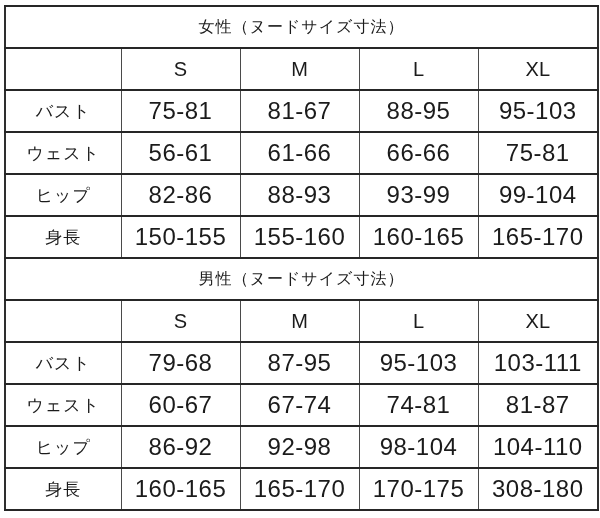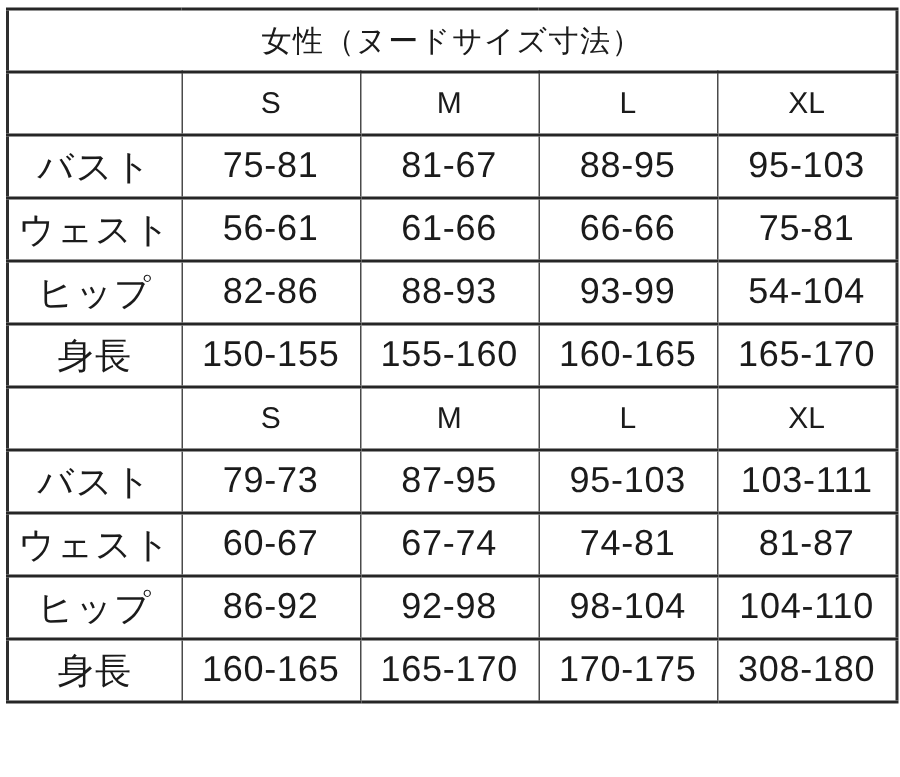--- a/index.html
+++ b/index.html
@@ -33,29 +33,29 @@
     text-align: center;
     vertical-align: middle;
     padding: 0;
     overflow: hidden;
     white-space: nowrap;
   }
   tr.r {
     height: 42px;
   }
   td.title {
-    font-size: 20px;
+    font-size: 16px;
     font-weight: 500;
     letter-spacing: 1px;
   }
   td.hdr {
     font-size: 20px;
   }
   td.lbl {
-    font-size: 24px;
+    font-size: 17px;
     letter-spacing: 1px;
     margin-top: 12px;
   }
   td.val {
     font-size: 24px;
     letter-spacing: 0.5px;
   }
 </style>
 </head>
 <body>
@@ -93,40 +93,43 @@
       <td class="val">56-61</td>
       <td class="val">61-66</td>
       <td class="val">66-66</td>
       <td class="val">75-81</td>
     </tr>
     <tr class="r">
       <td class="lbl">ヒップ</td>
       <td class="val">82-86</td>
       <td class="val">88-93</td>
       <td class="val">93-99</td>
-      <td class="val">54-104</td>
+      <td class="val">99-104</td>
     </tr>
     <tr class="r">
       <td class="lbl">身長</td>
       <td class="val">150-155</td>
       <td class="val">155-160</td>
       <td class="val">160-165</td>
       <td class="val">165-170</td>
     </tr>
 
     <tr class="r">
+      <td class="title" colspan="5">男性（ヌードサイズ寸法）</td>
+    </tr>
+    <tr class="r">
       <td class="hdr"></td>
       <td class="hdr">S</td>
       <td class="hdr">M</td>
       <td class="hdr">L</td>
       <td class="hdr">XL</td>
     </tr>
     <tr class="r">
       <td class="lbl">バスト</td>
-      <td class="val">79-73</td>
+      <td class="val">79-68</td>
       <td class="val">87-95</td>
       <td class="val">95-103</td>
       <td class="val">103-111</td>
     </tr>
     <tr class="r">
       <td class="lbl">ウェスト</td>
       <td class="val">60-67</td>
       <td class="val">67-74</td>
       <td class="val">74-81</td>
       <td class="val">81-87</td>

